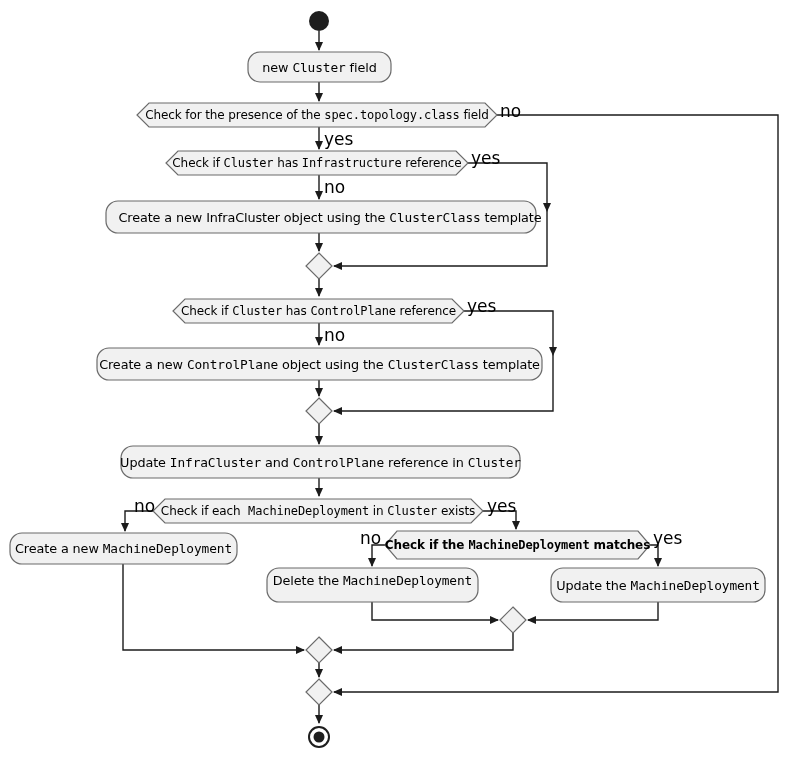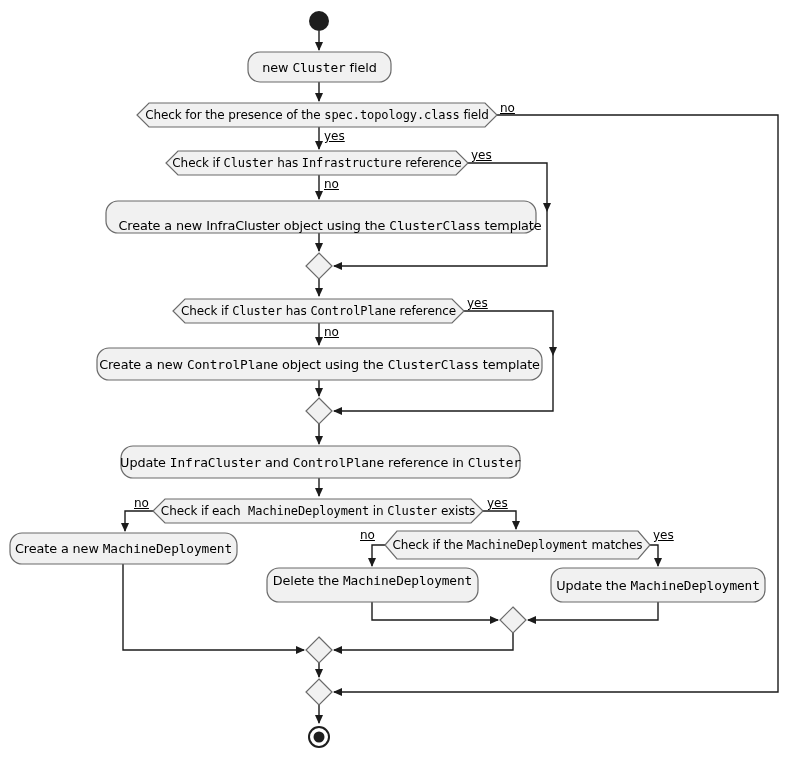--- a/index.html
+++ b/index.html
@@ -4,23 +4,23 @@
 <style>
   html,body{margin:0;padding:0;background:#ffffff;}
   #canvas{position:relative;width:804px;height:758px;background:#ffffff;
           font-family:"DejaVu Sans","Liberation Sans",sans-serif;color:#000;}
   #wires{position:absolute;left:0;top:0;width:804px;height:758px;}
   .ntext{position:absolute;display:flex;align-items:center;justify-content:center;
          white-space:pre;pointer-events:none;}
   .act{font-size:12.8px;letter-spacing:-0.1px;}
   .dec{font-size:12px;letter-spacing:-0.1px;}
   .mono{font-family:"DejaVu Sans Mono","Liberation Mono",monospace;}
-  .dec2{flex-direction:row;line-height:13px;}
+  .dec2{flex-direction:row;line-height:13px;font-weight:bold;}
   .dec2 .ln{display:block;text-align:center;}
-  .elabel{position:absolute;font-size:12px;white-space:pre;pointer-events:none;text-decoration:underline;}
+  .elabel{position:absolute;font-size:17px;white-space:pre;pointer-events:none;}
 </style>
 </head>
 <body>
 
 <div id="canvas">
 
   <svg id="wires" xmlns="http://www.w3.org/2000/svg" width="804" height="758">
     <defs>
       <marker id="arr" markerUnits="userSpaceOnUse" markerWidth="12" markerHeight="10" refX="8" refY="4" orient="auto">
         <path d="M0,0 L9,4 L0,8 z" fill="#1b1b1b"></path>
@@ -94,21 +94,21 @@
     <circle cx="319" cy="737" r="10" fill="#ffffff" stroke="#1e1e1e" stroke-width="2"></circle>
     <circle cx="319" cy="737" r="5.5" fill="#1e1e1e"></circle>
   </svg>
 
   <div class="ntext act" style="left:248px;top:52px;width:143px;height:30px;"><span>new </span><span class="mono">Cluster</span><span> field</span></div>
 
   <div class="ntext dec" style="left:137px;top:103px;width:360px;height:24px;"><span>Check for the presence of the </span><span class="mono">spec.topology.class</span><span> field</span></div>
 
   <div class="ntext dec" style="left:166px;top:151px;width:302px;height:24px;"><span>Check if </span><span class="mono">Cluster</span><span> has </span><span class="mono">Infrastructure</span><span> reference</span></div>
 
-  <div class="ntext act" style="left:106px;top:201px;width:448px;height:32px;align-items:flex-end;"><span>Create a new InfraCluster object using the </span><span class="mono">ClusterClass</span><span> template</span></div>
+  <div class="ntext act" style="left:106px;top:201px;width:448px;height:32px;"><span>Create a new InfraCluster object using the </span><span class="mono">ClusterClass</span><span> template</span></div>
 
   <div class="ntext dec" style="left:173px;top:299px;width:291px;height:24px;"><span>Check if </span><span class="mono">Cluster</span><span> has </span><span class="mono">ControlPlane</span><span> reference</span></div>
 
   <div class="ntext act" style="left:97px;top:348px;width:445px;height:32px;"><span>Create a new </span><span class="mono">ControlPlane</span><span> object using the </span><span class="mono">ClusterClass</span><span> template</span></div>
 
   <div class="ntext act" style="left:121px;top:446px;width:399px;height:32px;"><span>Update </span><span class="mono">InfraCluster</span><span> and </span><span class="mono">ControlPlane</span><span> reference in </span><span class="mono">Cluster</span></div>
 
   <div class="ntext dec" style="left:153px;top:499px;width:330px;height:24px;"><span>Check if each  </span><span class="mono">MachineDeployment</span><span> in </span><span class="mono">Cluster</span><span> exists</span></div>
 
   <div class="ntext act" style="left:10px;top:533px;width:227px;height:31px;"><span>Create a new </span><span class="mono">MachineDeployment</span></div>

